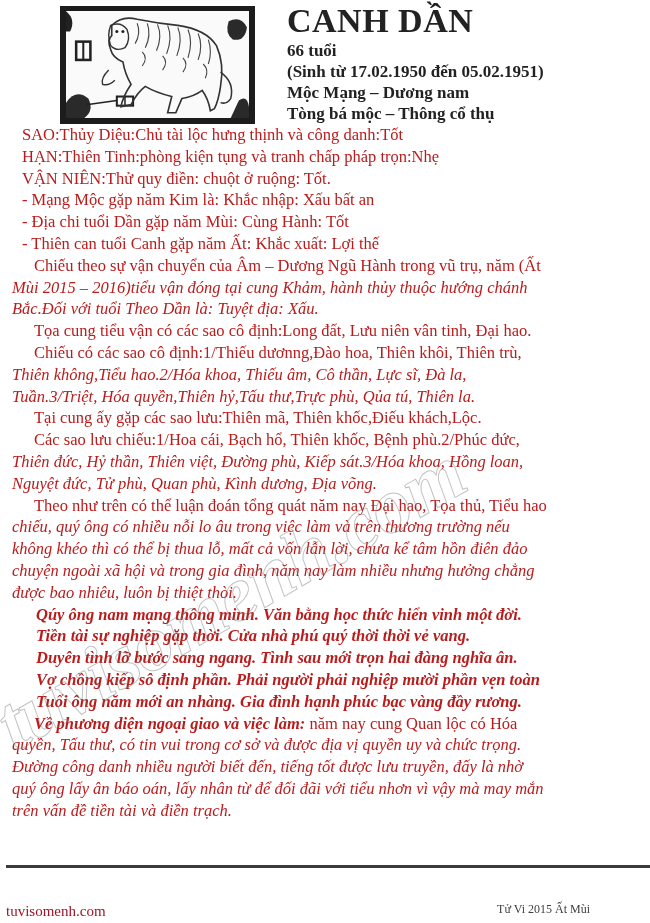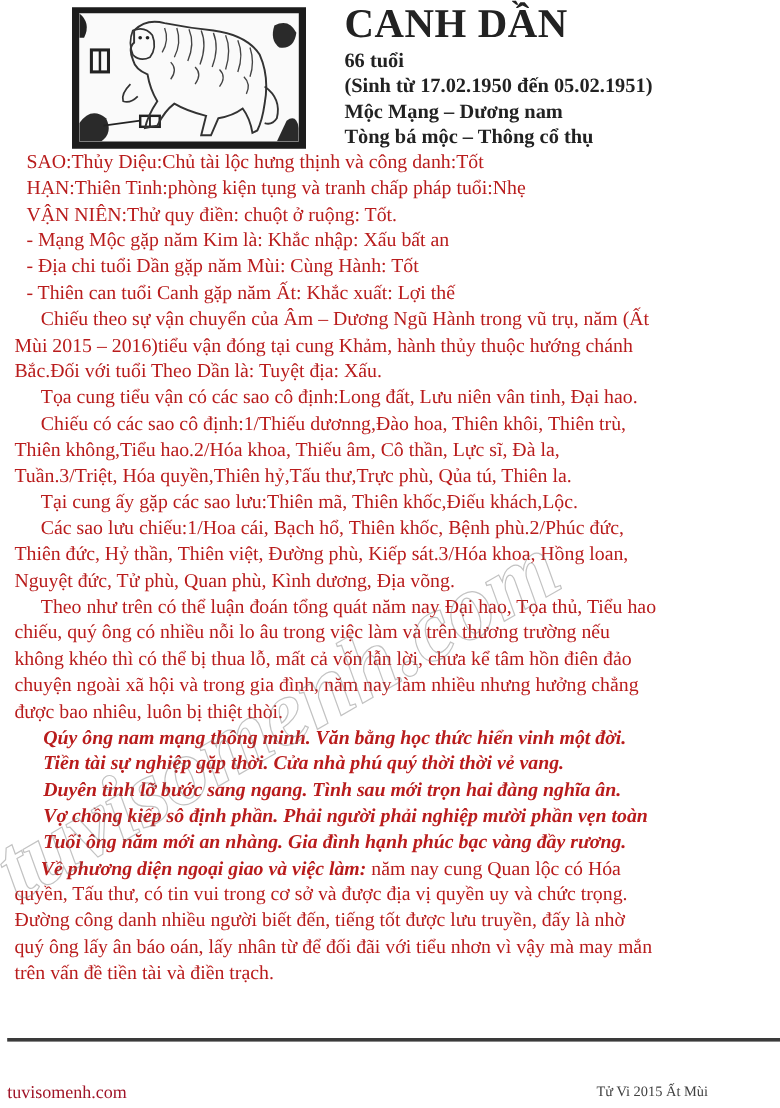--- a/index.html
+++ b/index.html
@@ -58,21 +58,21 @@
       position: absolute;
       left: 22px;
       top: 124px;
       width: 620px;
       font-size: 16.5px;
       line-height: 21.8px;
       color: #b91c1c;
     }
     .line { white-space: nowrap; }
     .indent { padding-left: 12px; }
-    .ml-12 { margin-left: -10px; }
+    .ml-12 { margin-left: -10px; font-style: italic; }
     .poem {
       font-style: italic;
       font-weight: bold;
       padding-left: 14px;
     }
     .bi { font-style: italic; font-weight: bold; }
     
     .divider {
       position: absolute;
       left: 6px;
@@ -163,21 +163,21 @@
   <div class="header-text">
     <div class="title">CANH DẦN</div>
     <div class="hline">66 tuổi</div>
     <div class="hline">(Sinh từ 17.02.1950 đến 05.02.1951)</div>
     <div class="hline">Mộc Mạng – Dương nam</div>
     <div class="hline">Tòng bá mộc – Thông cổ thụ</div>
   </div>
 
   <div class="body-text">
     <div class="line">SAO:Thủy Diệu:Chủ tài lộc hưng thịnh và công danh:Tốt</div>
-    <div class="line">HẠN:Thiên Tinh:phòng kiện tụng và tranh chấp pháp tuổi:Nhẹ</div>
+    <div class="line">HẠN:Thiên Tinh:phòng kiện tụng và tranh chấp pháp trọn:Nhẹ</div>
     <div class="line">VẬN NIÊN:Thử quy điền: chuột ở ruộng: Tốt.</div>
     <div class="line">-  Mạng Mộc gặp năm Kim là: Khắc nhập: Xấu bất an</div>
     <div class="line">-  Địa chi tuổi Dần gặp năm Mùi: Cùng Hành: Tốt</div>
     <div class="line">-  Thiên can tuổi Canh gặp năm Ất: Khắc xuất: Lợi thế</div>
 
     <div>
       <div class="line indent">Chiếu theo sự vận chuyển của Âm – Dương Ngũ Hành trong vũ trụ, năm (Ất</div>
       <div class="line ml-12">Mùi 2015 – 2016)tiểu vận đóng tại cung Khảm, hành thủy thuộc hướng chánh</div>
       <div class="line ml-12">Bắc.Đối với tuổi Theo Dần là: Tuyệt địa: Xấu.</div>
     </div>

